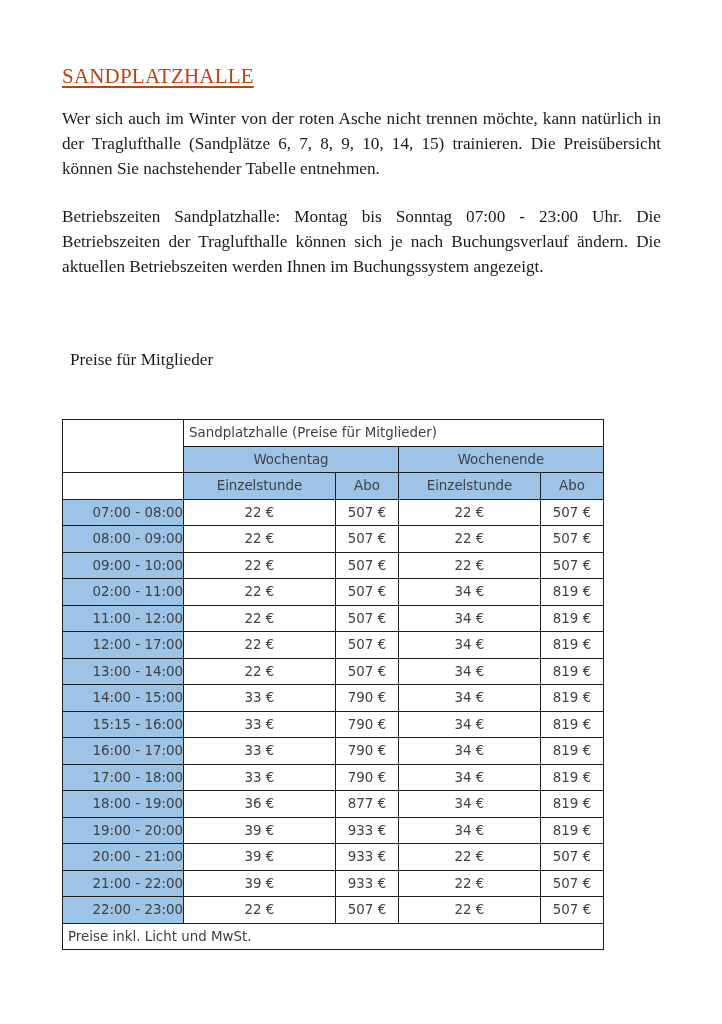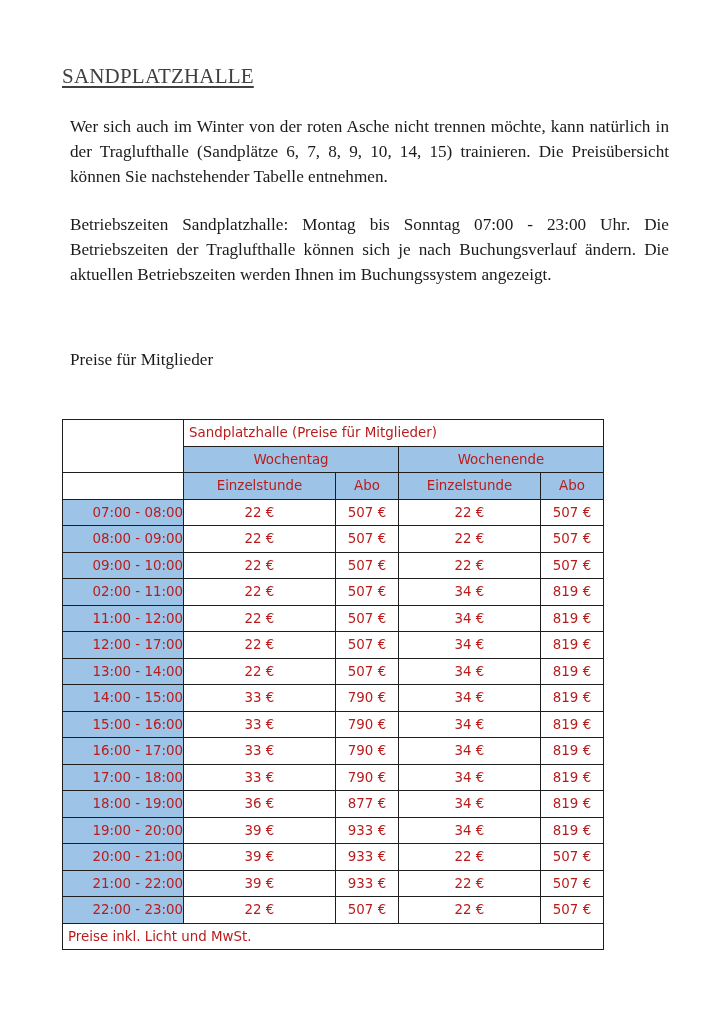--- a/index.html
+++ b/index.html
@@ -1,28 +1,28 @@
 <!DOCTYPE html>
 <html><head>
 <meta charset="utf-8">
 <style>
   html, body { margin: 0; padding: 0; background: #ffffff; }
   body { width: 722px; height: 1024px; position: relative; overflow: hidden;
          font-family: "Liberation Serif", "DejaVu Serif", serif; color: #1a1a1a; }
   .page { position: absolute; left: 62px; top: 0; width: 599px; }
-  .title { position: absolute; top: 64px; left: 0; font-size: 21px; color: #404040;
+  .title { position: absolute; top: 64px; left: 0; font-size: 21px; color: #c2410c;
            text-decoration: underline; text-underline-offset: 3px; letter-spacing: 0.2px; }
   .para { position: absolute; left: 0; width: 599px; font-size: 17.2px; line-height: 25px;
-          text-align: justify; margin: 8px; }
+          text-align: justify; margin: 0; }
   .para1 { top: 106px; }
   .para2 { top: 204px; }
   .subhead { position: absolute; top: 342px; left: 0; font-size: 17.2px; margin: 8px; }
 
   table.prices { position: absolute; top: 419px; left: 62px; border-collapse: collapse;
-                 font-family: "DejaVu Sans", sans-serif; font-size: 13.4px; color: #b91c1c; }
+                 font-family: "DejaVu Sans", sans-serif; font-size: 13.4px; color: #404040; }
   table.prices td { border: 1.6px solid #1e1e1e; padding: 0; height: 25.5px; }
   .c0 { width: 121px; } .c1 { width: 152px; } .c2 { width: 63px; } .c3 { width: 142px; } .c4 { width: 63px; }
   .blue { background: #9dc3e6; }
   .center { text-align: center; }
   .left { text-align: left; padding-left: 5px !important; }
   .timecell { padding-left: 5px !important; text-align: right; }
   .footer { padding-left: 5px !important; text-align: left; }
 </style>
 </head>
 <body>
@@ -108,21 +108,21 @@
         <td class="center">819 €</td>
       </tr>
       <tr>
         <td class="timecell blue">14:00 - 15:00</td>
         <td class="center">33 €</td>
         <td class="center">790 €</td>
         <td class="center">34 €</td>
         <td class="center">819 €</td>
       </tr>
       <tr>
-        <td class="timecell blue">15:00 - 16:00</td>
+        <td class="timecell blue">15:15 - 16:00</td>
         <td class="center">33 €</td>
         <td class="center">790 €</td>
         <td class="center">34 €</td>
         <td class="center">819 €</td>
       </tr>
       <tr>
         <td class="timecell blue">16:00 - 17:00</td>
         <td class="center">33 €</td>
         <td class="center">790 €</td>
         <td class="center">34 €</td>

